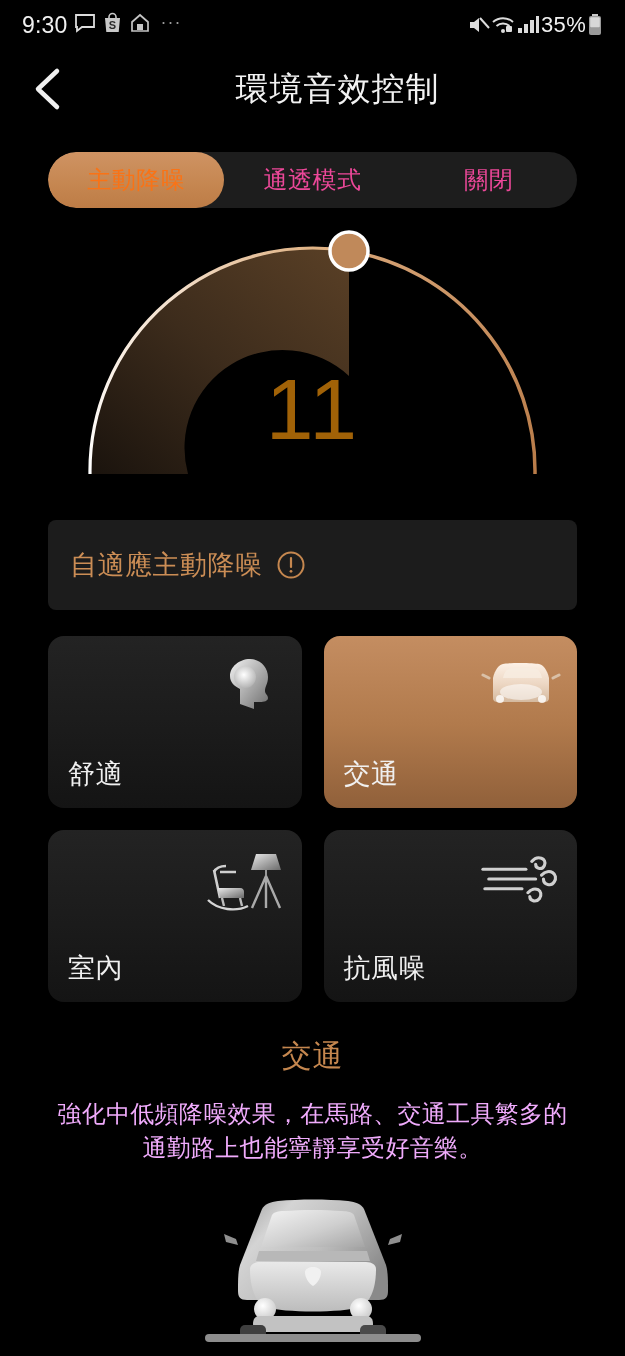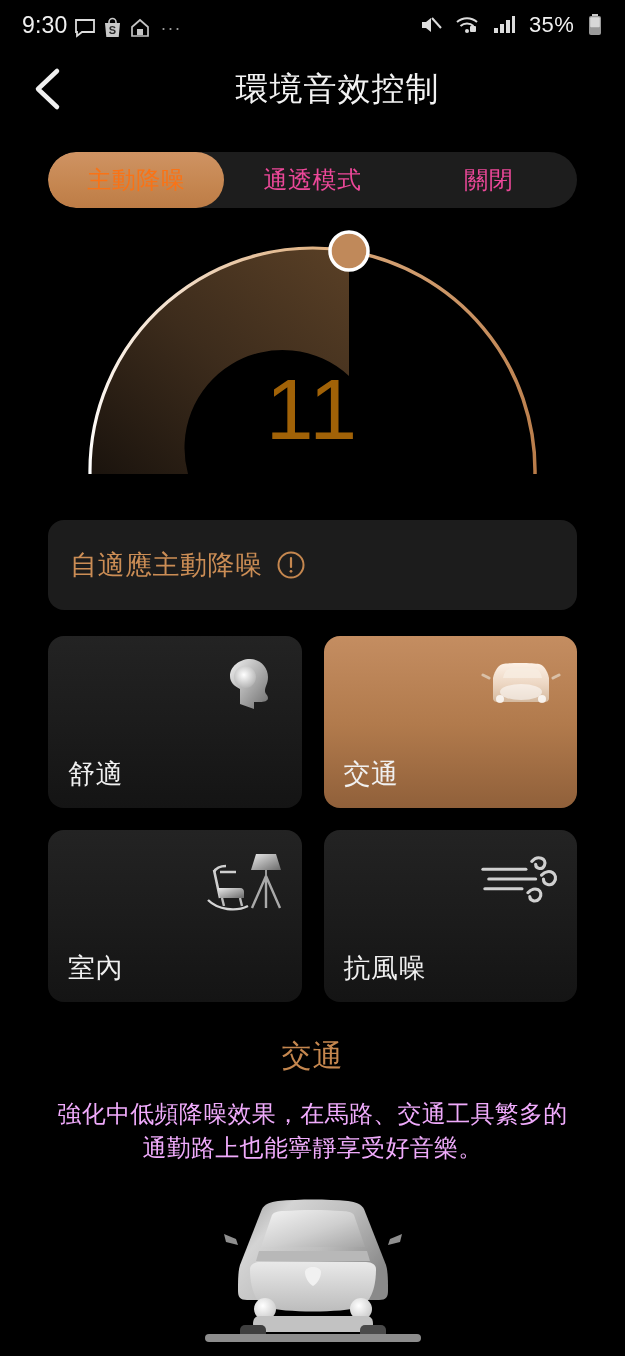--- a/index.html
+++ b/index.html
@@ -8,23 +8,23 @@
     width:625px; height:1356px;
     font-family:"Liberation Sans","DejaVu Sans",sans-serif;
     color:#fff; overflow:hidden; position:relative;
   }
 
   
   .statusbar {
     height:50px; display:flex; align-items:center;
     padding:0 22px; font-size:22px; color:#e8e8e8;
   }
-  .sb-left { display:flex; align-items:flex-end; gap:6px; }
+  .sb-left { display:flex; align-items:flex-start; gap:6px; }
   .sb-time { font-size:23px; letter-spacing:.2px; color:#f0f0f0; }
-  .sb-right { margin-left:auto; display:flex; align-items:center; gap:13px; }
+  .sb-right { margin-left:auto; display:flex; align-items:center; gap:1px; }
   .sb-batt-text { font-size:22px; color:#f0f0f0; letter-spacing:.3px; }
   .ico { display:inline-flex; align-items:center; justify-content:center; }
   .dots { letter-spacing:1px; color:#9a9a9a; font-size:18px; margin-left:4px; }
 
   
   .titlebar {
     height:78px; display:flex; align-items:center; position:relative;
   }
   .back-btn {
     width:64px; height:64px; margin-left:16px;
@@ -64,21 +64,21 @@
   .dial svg { position:absolute; left:0; top:0; }
   .dial-value {
     position:absolute; left:0; right:0; top:140px; text-align:center;
     font-size:86px; color:#a16207; font-weight:400; letter-spacing:2px;
     line-height:1;
   }
 
   
   .card-row { padding:0 48px; }
   .adaptive {
-    margin-top:32px; height:90px; border-radius:16px; background:#1c1c1c;
+    margin-top:32px; height:90px; border-radius:8px; background:#1c1c1c;
     display:flex; align-items:center; padding:0 22px;
   }
   .adaptive-label {
     font-size:27px; color:#cb8d55; letter-spacing:.5px;
   }
   .info-icon { margin-left:13px; display:inline-flex; }
   .toggle {
     margin-left:auto; width:96px; height:46px; border-radius:23px;
     background:linear-gradient(180deg,#6e6e6e 0%,#555 55%,#3b3b3b 100%);
     display:flex; align-items:center; position:relative; cursor:pointer;

